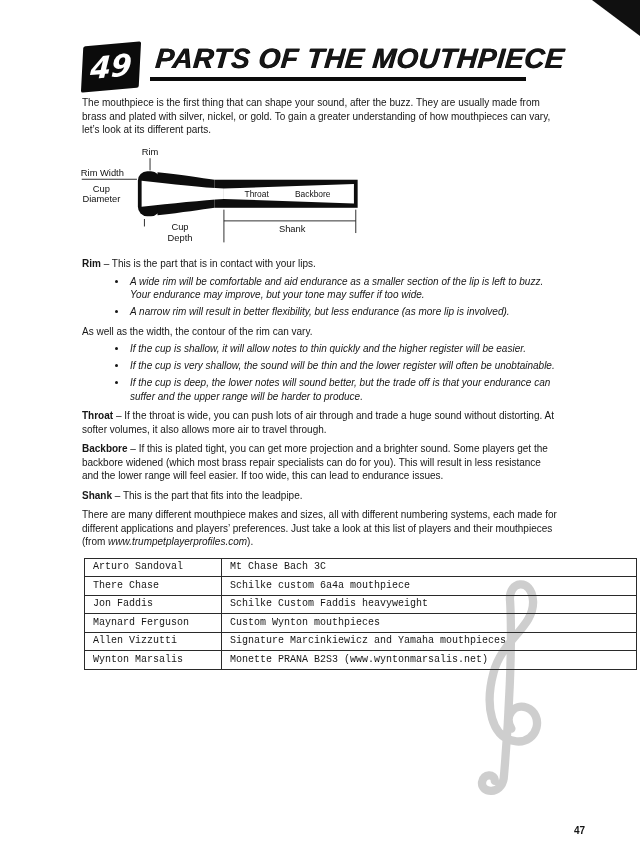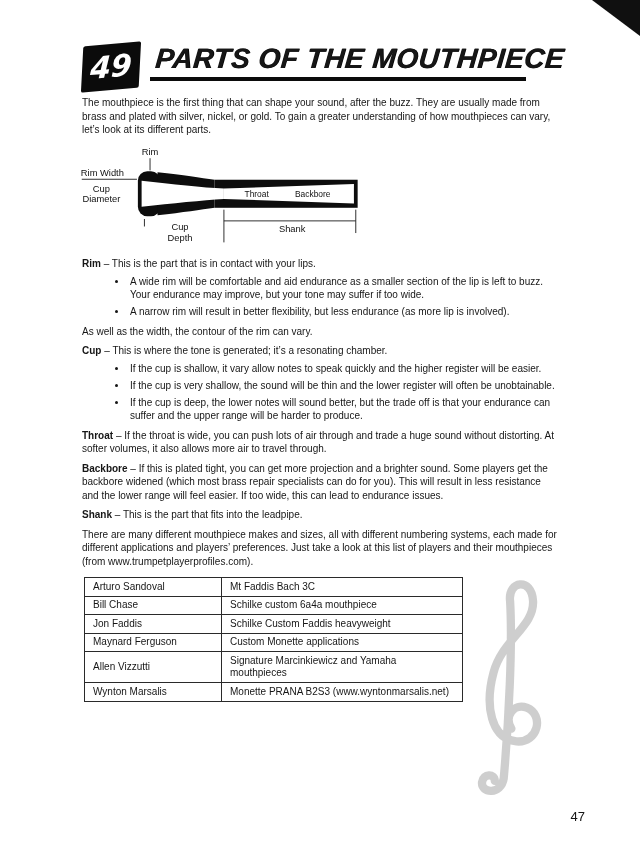--- a/index.html
+++ b/index.html
@@ -46,48 +46,49 @@
     text-shadow:0.6px 0 #000;
     padding-left:4px;
   }
   .title-underline{height:4px;background:#0b0b0b;margin-top:3px;width:376px;}
   
   .body-col{padding:0 80px 0 82px;}
   p.para{margin:6px 0 0 0;}
   .intro{margin-top:20px;}
   .term{font-weight:700;}
   ul.bullets{margin:4px 0 6px 0;padding-left:46px;}
-  ul.bullets li{margin:0 0 3.5px 0;padding-left:2px;}
-  .italic{}
+  ul.bullets li{margin:0 0 3.5px 0;padding-left:2px;font-style:italic;}
+  .italic{font-style:italic;}
   
   .diagram-wrap{margin:10px 0 2px -4px;}
   
   table.players{
     border-collapse:collapse;
     margin:9px 0 0 2px;
-    width:379px;
+    width:553px;
     background:transparent;
+    font-family:Liberation Mono, monospace;
   }
   table.players td{
     border:1px solid #2a2a2a;
     padding:2.5px 8px;
     font-size:10px;
     line-height:12.5px;
     vertical-align:middle;
   }
   td.col-player{width:120px;}
   
   .watermark{
     position:absolute;top:568px;right:70px;
     z-index:0;
   }
   
   .page-number{
-    position:absolute;right:55px;bottom:30px;
-    font-weight:400;font-size:13px;z-index:1;
+    position:absolute;right:55px;bottom:16px;
+    font-weight:700;font-size:10px;z-index:1;
   }
 </style>
 </head>
 <body>
 
 <div class="page">
 
   <div class="corner"></div>
 
   <div class="watermark">
@@ -144,52 +145,51 @@
       </div>
 
       <p class="para"><span class="term">Rim</span><span> – This is the part that is in contact with your lips.</span></p>
       <ul class="bullets">
         <li>A wide rim will be comfortable and aid endurance as a smaller section of the lip is left to buzz. Your endurance may improve, but your tone may suffer if too wide.</li>
         <li>A narrow rim will result in better flexibility, but less endurance (as more lip is involved).</li>
       </ul>
 
       <p class="para">As well as the width, the contour of the rim can vary.</p>
 
-      <p class="para"><span class="term">Cup</span><span> – This is where the tone is generated; it’s a resonating chamber.</span></p>
       <ul class="bullets">
-        <li>If the cup is shallow, it vary allow notes to speak quickly and the higher register will be easier.</li>
+        <li>If the cup is shallow, it will allow notes to thin quickly and the higher register will be easier.</li>
         <li>If the cup is very shallow, the sound will be thin and the lower register will often be unobtainable.</li>
         <li>If the cup is deep, the lower notes will sound better, but the trade off is that your endurance can suffer and the upper range will be harder to produce.</li>
       </ul>
 
       <p class="para"><span class="term">Throat</span><span> – If the throat is wide, you can push lots of air through and trade a huge sound without distorting. At softer volumes, it also allows more air to travel through.</span></p>
 
       <p class="para"><span class="term">Backbore</span><span> – If this is plated tight, you can get more projection and a brighter sound. Some players get the backbore widened (which most brass repair specialists can do for you). This will result in less resistance and the lower range will feel easier. If too wide, this can lead to endurance issues.</span></p>
 
       <p class="para"><span class="term">Shank</span><span> – This is the part that fits into the leadpipe.</span></p>
 
       <p class="para"><span>There are many different mouthpiece makes and sizes, all with different numbering systems, each made for different applications and players’ preferences. Just take a look at this list of players and their mouthpieces (from </span><span class="italic">www.trumpetplayerprofiles.com</span><span>).</span></p>
 
       <table class="players">
         <tbody>
           <tr>
             <td class="col-player">Arturo Sandoval</td>
-            <td>Mt Faddis Bach 3C</td>
-          </tr>
-          <tr>
-            <td class="col-player">Bill Chase</td>
+            <td>Mt Chase Bach 3C</td>
+          </tr>
+          <tr>
+            <td class="col-player">There Chase</td>
             <td>Schilke custom 6a4a mouthpiece</td>
           </tr>
           <tr>
             <td class="col-player">Jon Faddis</td>
             <td>Schilke Custom Faddis heavyweight</td>
           </tr>
           <tr>
             <td class="col-player">Maynard Ferguson</td>
-            <td>Custom Monette applications</td>
+            <td>Custom Wynton mouthpieces</td>
           </tr>
           <tr>
             <td class="col-player">Allen Vizzutti</td>
             <td>Signature Marcinkiewicz and Yamaha mouthpieces</td>
           </tr>
           <tr>
             <td class="col-player">Wynton Marsalis</td>
             <td>Monette PRANA B2S3 (www.wyntonmarsalis.net)</td>
           </tr>
         </tbody>

